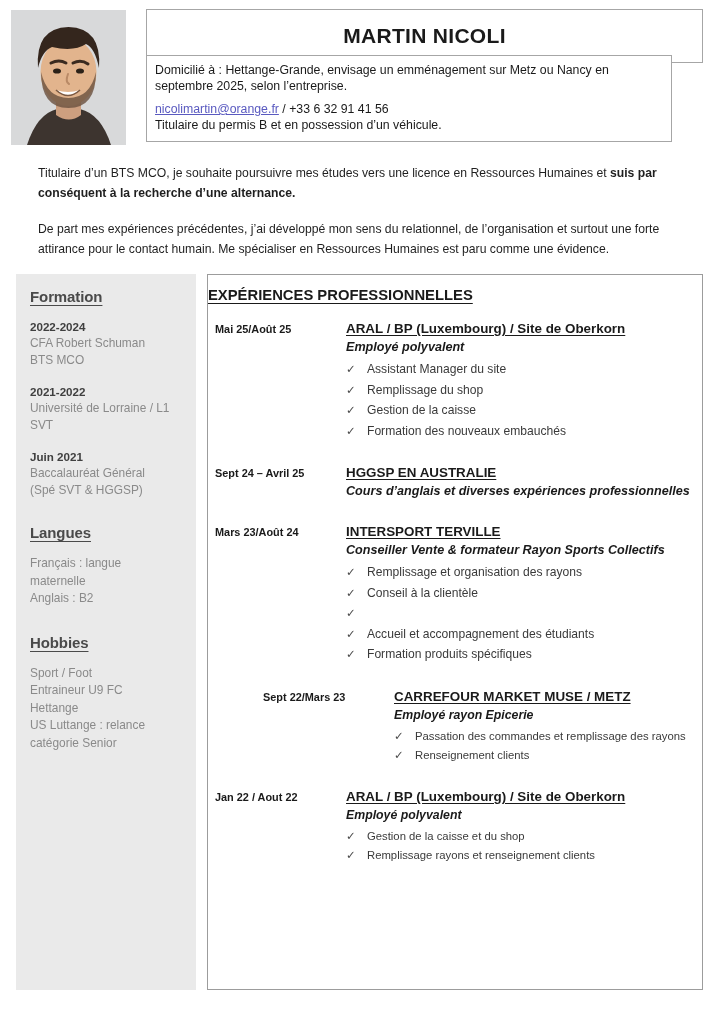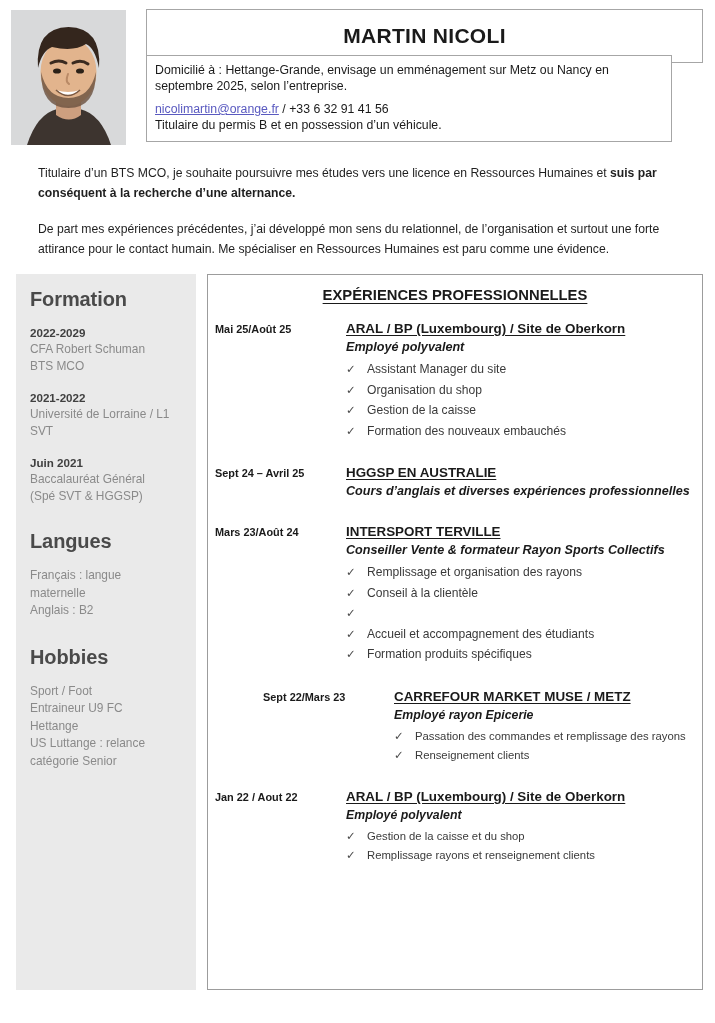--- a/index.html
+++ b/index.html
@@ -92,23 +92,24 @@
   .sidebar {
     position: absolute;
     left: 16px; top: 274px;
     width: 180px;
     height: 716px;
     background: #eaeaea;
     box-sizing: border-box;
     padding: 14px 14px 0 14px;
   }
   .side-heading {
-    font-size: 20px;
+    font-size: 15px;
     font-weight: bold;
     color: #4a4a4a;
+    text-decoration: underline;
     text-underline-offset: 3px;
     margin: 0 0 14px 0;
     letter-spacing: -0.1px;
   }
   .side-heading.spaced { margin-top: 26px; }
   .side-block { margin-bottom: 16px; }
   .side-block .date {
     font-size: 11.6px;
     font-weight: bold;
     color: #404040;
@@ -129,21 +130,21 @@
   .exp-panel {
     position: absolute;
     left: 207px; top: 274px;
     width: 496px;
     height: 716px;
     border: 1px solid #9c9c9c;
     box-sizing: border-box;
     background: #fff;
   }
   .exp-title {
-    text-align: center;
+    text-align: left;
     font-size: 14.8px;
     font-weight: bold;
     color: #1a1a1a;
     text-decoration: underline;
     text-underline-offset: 3px;
     margin-top: 12px;
   }
 
   .job {
     position: relative;
@@ -247,21 +248,21 @@
 <div class="intro">
   <p><span>Titulaire d’un BTS MCO, je souhaite poursuivre mes études vers une licence en Ressources Humaines et </span><span class="b">suis par conséquent à la recherche d’une alternance.</span></p>
   <p class="para2">De part mes expériences précédentes, j’ai développé mon sens du relationnel, de l’organisation et surtout une forte attirance pour le contact humain. Me spécialiser en Ressources Humaines est paru comme une évidence.</p>
 </div>
 
 <div class="sidebar">
 
   <div class="side-heading">Formation</div>
 
   <div class="side-block">
-    <div class="date">2022-2029</div>
+    <div class="date">2022-2024</div>
     <div class="detail">CFA Robert Schuman</div>
     <div class="detail">BTS MCO</div>
   </div>
 
   <div class="side-block">
     <div class="date">2021-2022</div>
     <div class="detail">Université de Lorraine / L1</div>
     <div class="detail">SVT</div>
   </div>
 
@@ -297,21 +298,21 @@
       <div class="job-company">ARAL / BP (Luxembourg) / Site de Oberkorn</div>
     </div>
     <div class="job-role">Employé polyvalent</div>
     <ul class="job-tasks">
       <li>
           <span class="check">✓</span>
           <span>Assistant Manager du site</span>
         </li>
       <li>
           <span class="check">✓</span>
-          <span>Organisation du shop</span>
+          <span>Remplissage du shop</span>
         </li>
       <li>
           <span class="check">✓</span>
           <span>Gestion de la caisse</span>
         </li>
       <li>
           <span class="check">✓</span>
           <span>Formation des nouveaux embauchés</span>
         </li>
     </ul>

